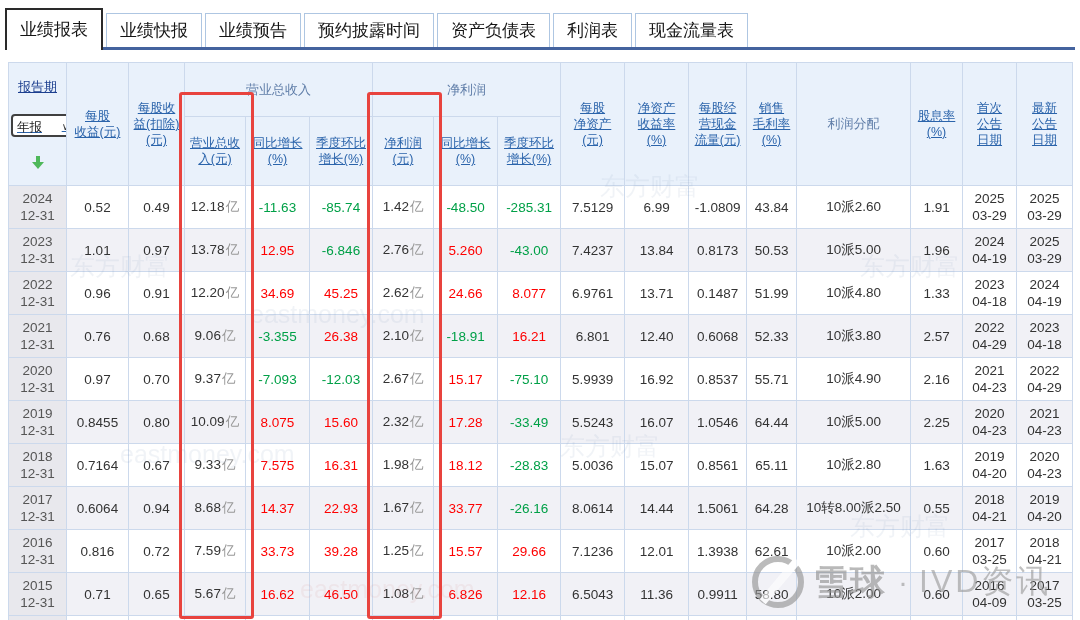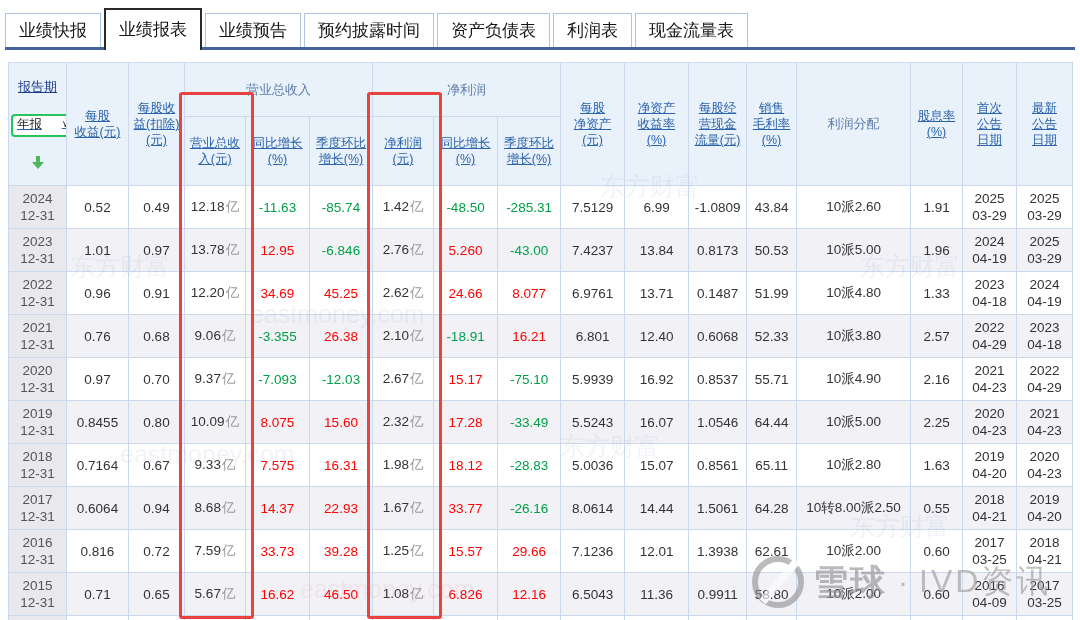--- a/index.html
+++ b/index.html
@@ -27,22 +27,22 @@
   .h1 th{height:33px;text-decoration:underline;}
   .h2 th{height:42px;margin-left:48px;}
   tbody td{height:42px;font-size:13.5px;color:#333;background:transparent;}
   tbody tr:nth-child(even) td{background:#f1f1f6;}
   tbody td.period{background:#e8e8ed !important;color:#555;line-height:17px;}
   tbody td.datec{line-height:17px;}
   .unit{color:#999;margin-left:1px;}
   .pos{color:var(--pos);} .neg{color:var(--neg);}
   
   .plabel{color:#1c3f8f;text-decoration:underline;font-size:13px;margin-bottom:3px;cursor:pointer;}
-  .pselect{width:52px;height:19px;margin:0 auto;border:2px solid #22c55e;border-radius:4px;background:#fff;color:#222;
-           font-size:12.5px;display:flex;align-items:flex-start;justify-content:space-between;padding:0 4px;cursor:pointer;}
+  .pselect{width:52px;height:19px;margin:0 auto;border:2px solid #404040;border-radius:4px;background:#fff;color:#222;
+           font-size:12.5px;display:flex;align-items:flex-end;justify-content:space-between;padding:0 4px;cursor:pointer;}
   .pselect .chev{font-size:10px;color:#333;}
   .sort-arrow{margin:3px auto 0;width:12px;height:13px;position:relative;cursor:pointer;}
   .sort-arrow::before{content:'';position:absolute;left:4px;top:0;width:4px;height:6px;background:#4eb85a;}
   .sort-arrow::after{content:'';position:absolute;left:0;top:6px;border-left:6px solid transparent;border-right:6px solid transparent;border-top:7px solid #4eb85a;}
   
   .hlbox{position:absolute;border:3px solid var(--highlight);border-radius:3px;z-index:5;pointer-events:none;background:transparent;}
   #hl-revenue{left:179px;top:92px;width:69px;height:521px;}
   #hl-profit{left:367px;top:92px;width:69px;height:521px;}
   
   .bg-wm{position:absolute;font-size:25px;color:#7a93b5;opacity:0.10;z-index:3;pointer-events:none;white-space:nowrap;}
@@ -51,22 +51,22 @@
   .xq-logo{width:40px;height:40px;border:6px solid #929292;border-radius:50%;position:relative;display:inline-block;}
   .xq-logo::after{content:'';position:absolute;width:8px;height:54px;background:#fff;left:18px;top:-8px;transform:rotate(40deg);}
   .xq-brand{font-size:35px;font-weight:700;color:#8f8f8f;letter-spacing:2px;}
   .xq-sep{font-size:30px;color:#9a9a9a;margin:0 2px;}
   .xq-text{font-size:32px;color:#9a9a9a;letter-spacing:3px;}
 </style>
 </head>
 <body>
 
 <div class="tabbar">
+    <div class="tab active">业绩报表</div>
     <div class="tab">业绩快报</div>
-    <div class="tab active">业绩报表</div>
     <div class="tab">业绩预告</div>
     <div class="tab">预约披露时间</div>
     <div class="tab">资产负债表</div>
     <div class="tab">利润表</div>
     <div class="tab">现金流量表</div>
   </div>
 
 <div id="bgwms">
     <span class="bg-wm" style="left: 70px; top: 250px;">东方财富</span>
     <span class="bg-wm" style="left: 250px; top: 300px;">eastmoney.com</span>

